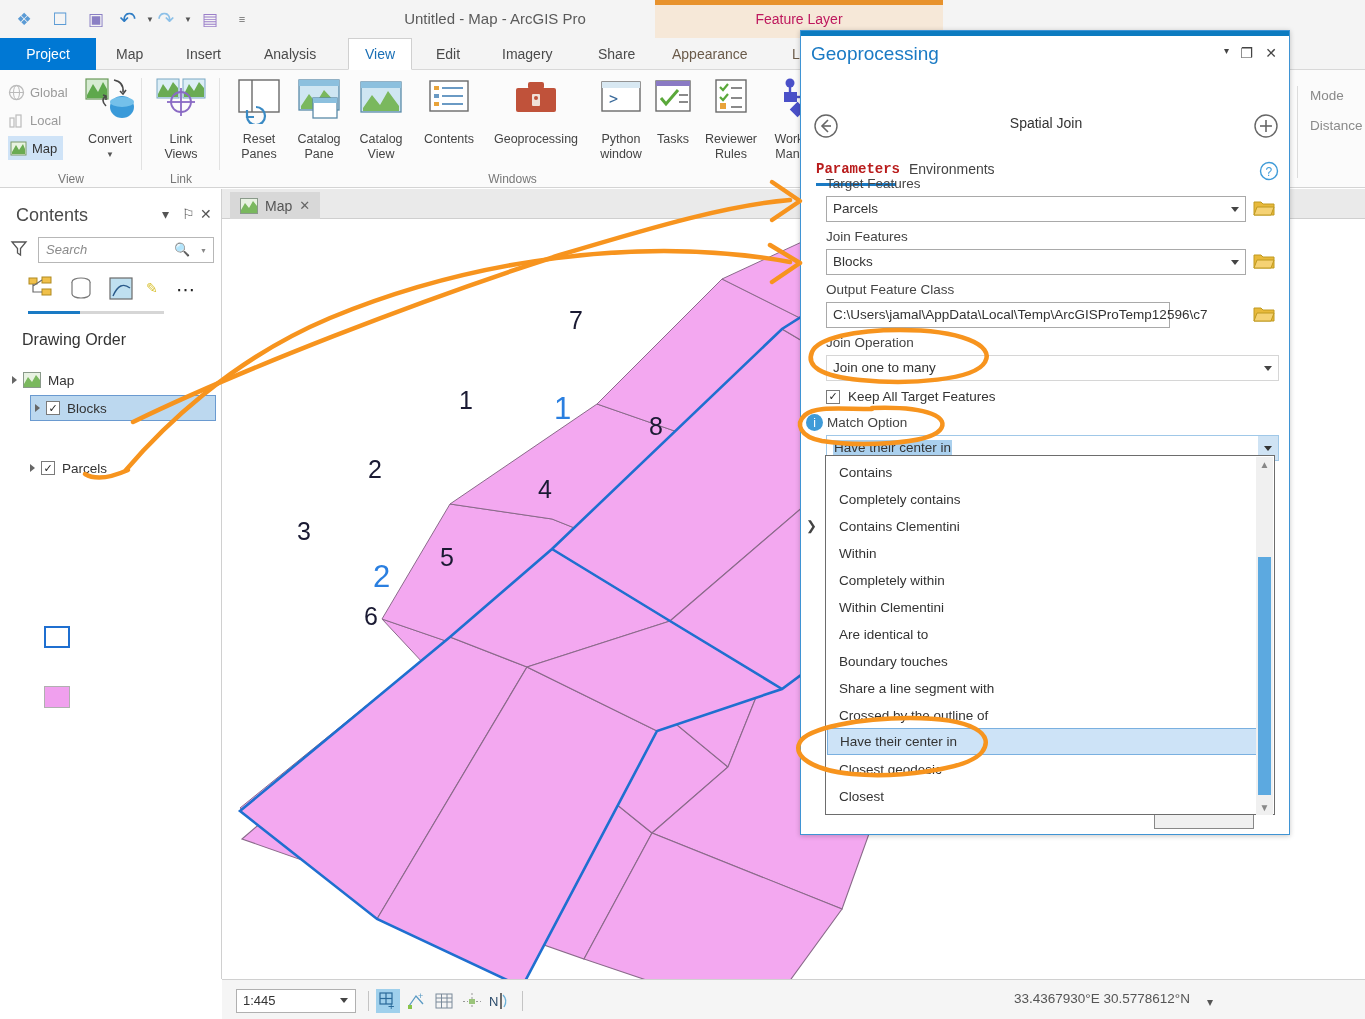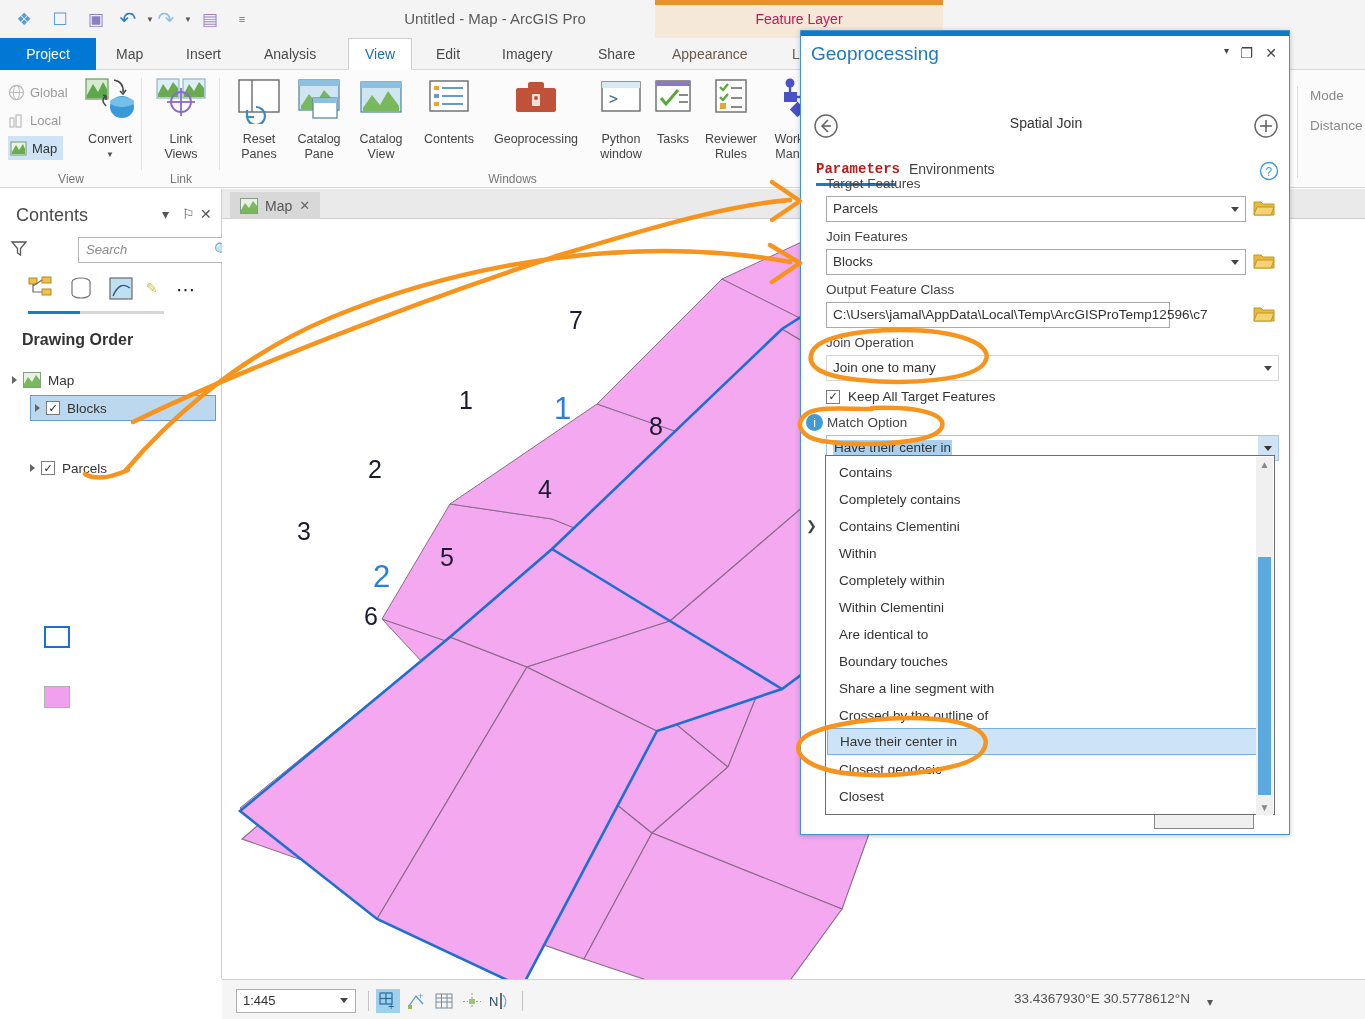--- a/index.html
+++ b/index.html
@@ -45,27 +45,27 @@
   .bigbtn .bi { display:block; margin:0 auto 4px; }
   .smallrow { position:absolute; font-size:13px; color:#9a9a9a; display:flex; align-items:center; gap:5px; height:24px; }
   .smallrow.sel { background:#cfe3f7; }
 
   
   #contents { position:absolute; left:0; top:189px; width:222px; height:790px;
               background:#fff; border-right:1px solid #d0d0d0; }
   #contents-title { position:absolute; left:16px; top:16px; font-size:18px; color:#4a4a4a; }
   .cphdr-ico { position:absolute; top:17px; font-size:14px; color:#555; cursor:pointer; }
   #search-box { position:absolute; left:38px; top:48px; width:176px; height:26px;
-                border:1px solid #b7b7b7; background:#fff;margin-left:40px; }
+                border:1px solid #b7b7b7; background:#fff; }
   #search-ph { position:absolute; left:7px; top:4px; font-size:13px; color:#8a8a8a; font-style:italic; }
   #filter-ico { position:absolute; left:10px; top:50px; font-size:18px; color:#555; }
   #cp-tabs { position:absolute; left:28px; top:85px; width:180px; height:34px; }
   #cp-underline { position:absolute; left:28px; top:122px; width:136px; height:3px; background:#d6d6d6; }
   #cp-underline i { position:absolute; left:0; top:0; width:52px; height:3px; background:#1a7ac4; display:block; }
-  #draw-order { position:absolute; left:22px; top:142px; font-size:16px; font-weight:bold; color:#333; }
+  #draw-order { position:absolute; left:22px; top:142px; font-size:16px; font-weight:normal; color:#333; }
   .tree-row { position:absolute; height:26px; display:flex; align-items:center; font-size:13.5px; color:#333; }
   .tri { width:0;height:0;border-left:5px solid #666;border-top:4px solid transparent;border-bottom:4px solid transparent;
          margin-right:6px; }
   .cbx { width:14px;height:14px;border:1px solid #7a7a7a;background:#fff;margin-right:7px;
          display:flex;align-items:center;justify-content:center;font-size:11px;color:#222;line-height:1; }
   .swatch { position:absolute; width:26px; height:22px; }
 
   
   #mapzone { position:absolute; left:222px; top:189px; width:1143px; height:790px; background:#fff; }
   #tabstrip { position:absolute; left:0; top:0; width:1143px; height:30px; background:#eaeaea;

